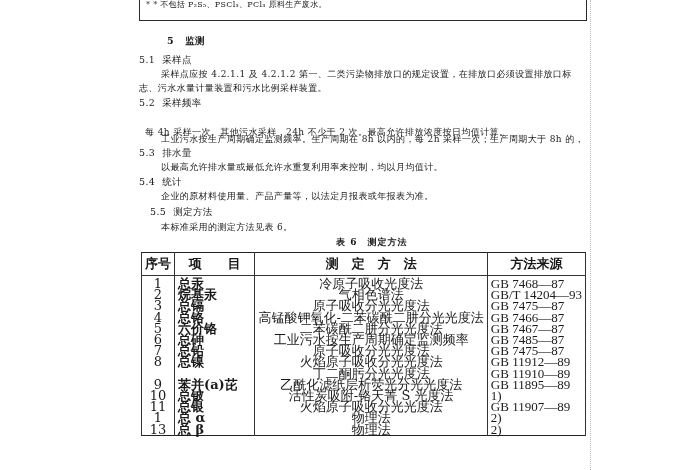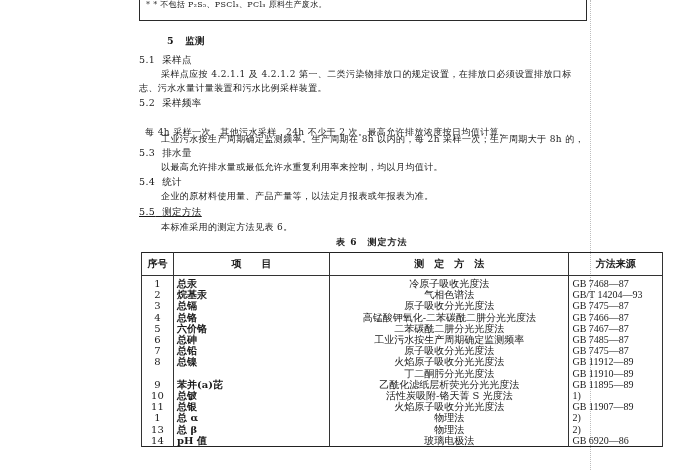--- a/index.html
+++ b/index.html
@@ -20,22 +20,22 @@
   }
   .rightedge {
     position: absolute; left: 590px; top: 0; width: 1px; height: 470px;
     border-left: 1px dotted #bdbdbd;
   }
   .txt { position: absolute; font-size: 9px; white-space: nowrap; letter-spacing: 0.4px; }
   .h1 { font-weight: bold; font-size: 9.5px; margin-left: 28px; }
   .h2 { font-size: 9.5px; }
   .caption { position: absolute; left: 300px; top: 236px; font-size: 9px; font-weight: bold; letter-spacing: 1px; margin-left: 36px; }
   table.methods {
-    position: absolute; left: 141px; top: 252px; width: 522px;
-    border-collapse: collapse; font-size: 10px;
+    position: absolute; left: 141px; top: 252px; width: 445px;
+    border-collapse: collapse; font-size: 13px;
     border: 1.5px solid #222;
   }
   table.methods th, table.methods td {
     border-left: 1px solid #333; border-right: 1px solid #333;
     padding: 0 3px; height: 11.2px; line-height: 11.2px; white-space: nowrap;
     font-weight: normal; text-align: left;
   }
   table.methods thead th {
     height: 22px; border-bottom: 1px solid #333; text-align: center; font-weight: bold;
   }
@@ -74,21 +74,21 @@
   <div class="txt h2" style="left:139px; top:147px;">
     <span>5.3</span>&nbsp;&nbsp;<span>排水量</span>
   </div>
   <div class="txt" style="left:161px; top:161px;">以最高允许排水量或最低允许水重复利用率来控制，均以月均值计。</div>
 
   <div class="txt h2" style="left:139px; top:176px;">
     <span>5.4</span>&nbsp;&nbsp;<span>统计</span>
   </div>
   <div class="txt" style="left:161px; top:190px;">企业的原材料使用量、产品产量等，以法定月报表或年报表为准。</div>
 
-  <div class="txt h2" style="left:139px; top:206px;text-decoration:underline;">
+  <div class="txt h2" style="left:150px; top:206px;">
     <span>5.5</span>&nbsp;&nbsp;<span>测定方法</span>
   </div>
   <div class="txt" style="left:161px; top:221px;">本标准采用的测定方法见表 6。</div>
 
   <div class="caption">表 6　测定方法</div>
 
   <table class="methods">
     <thead>
       <tr>
         <th>序号</th>
@@ -175,22 +175,16 @@
           <td class="item">总 α</td>
           <td class="method">物理法</td>
           <td class="src">2)</td>
         </tr>
       <tr>
           <td class="no">13</td>
           <td class="item">总 β</td>
           <td class="method">物理法</td>
           <td class="src">2)</td>
         </tr>
-      <tr>
-          <td class="no">14</td>
-          <td class="item">pH 值</td>
-          <td class="method">玻璃电极法</td>
-          <td class="src">GB 6920—86</td>
-        </tr>
     </tbody>
   </table>
 
 </div>
 
 </body></html>

